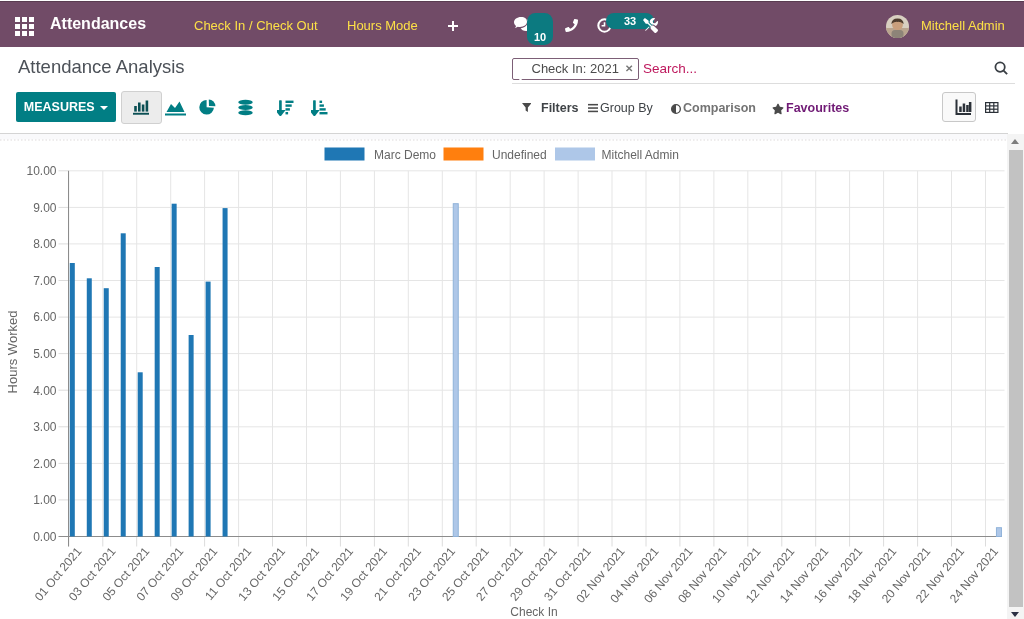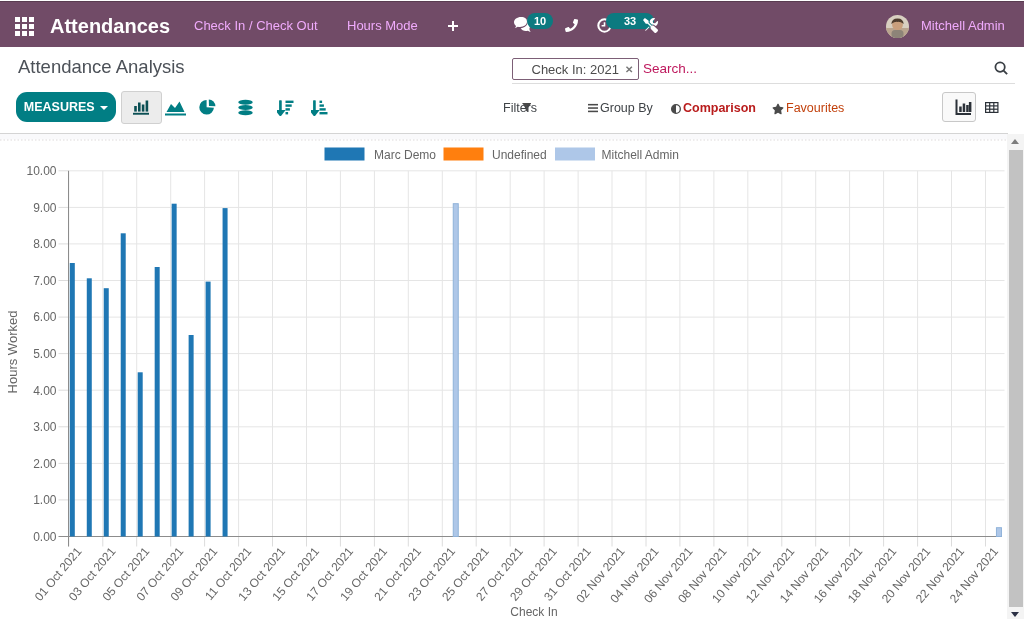--- a/index.html
+++ b/index.html
@@ -1,44 +1,44 @@
 <!DOCTYPE html>
 <html><head><meta charset="utf-8">
 <style>
 * { margin:0; padding:0; box-sizing:border-box; }
 body { width:1024px; height:619px; overflow:hidden; background:#fff;
        font-family:"Liberation Sans", sans-serif; position:relative; }
 .nav { position:absolute; left:0; top:1px; width:1024px; height:46px;
         background:#714b67; border-top:1px solid #5a3c51; }
-.nav .t { position:absolute; color:#f0abfc; font-size:13px; top:16px; white-space:nowrap; }
+.nav .t { position:absolute; color:#fde047; font-size:13px; top:16px; white-space:nowrap; }
 </style></head>
 <body>
 <div class="nav">
   <svg width="19" height="19" viewBox="0 0 18.2 18.2" style="position:absolute;left:15px;top:15px">
       <rect x="0.0" y="0.0" width="4.8" height="4.8" fill="#fff"></rect>
       <rect x="6.7" y="0.0" width="4.8" height="4.8" fill="#fff"></rect>
       <rect x="13.4" y="0.0" width="4.8" height="4.8" fill="#fff"></rect>
       <rect x="0.0" y="6.7" width="4.8" height="4.8" fill="#fff"></rect>
       <rect x="6.7" y="6.7" width="4.8" height="4.8" fill="#fff"></rect>
       <rect x="13.4" y="6.7" width="4.8" height="4.8" fill="#fff"></rect>
       <rect x="0.0" y="13.4" width="4.8" height="4.8" fill="#fff"></rect>
       <rect x="6.7" y="13.4" width="4.8" height="4.8" fill="#fff"></rect>
       <rect x="13.4" y="13.4" width="4.8" height="4.8" fill="#fff"></rect>
     </svg>
-  <div style="position:absolute;left:50px;top:13px;color:#fff;font-size:20px;font-weight:bold;white-space:nowrap">Attendances</div>
+  <div style="position:absolute;left:50px;top:13px;color:#fff;font-size:16px;font-weight:bold;white-space:nowrap">Attendances</div>
   <div class="t" style="left:194px">Check In / Check Out</div>
   <div class="t" style="left:347px">Hours Mode</div>
   <svg width="12" height="12" viewBox="0 0 12 12" style="position:absolute;left:447px;top:18px">
       <path d="M5 1h2v4h4v2H7v4H5V7H1V5h4z" fill="#fff"></path>
     </svg>
   <svg width="19" height="16" viewBox="0 0 19 16" style="position:absolute;left:514px;top:15px">
       <path fill="#fff" d="M7 0C3.1 0 0 2.3 0 5.2c0 1.5.8 2.8 2.1 3.7-.2.8-.7 1.5-1.3 2 1.1-.1 2.2-.6 3-1.2.7.2 1.4.3 2.2.3 3.9 0 7-2.3 7-5.2S10.9 0 7 0z"></path>
       <path fill="#fff" d="M17.9 11.4c1.3-.9 2.1-2.2 2.1-3.7 0-2.4-2.2-4.5-5.2-5 .6.8 1 1.8 1 2.9 0 3.3-3.1 6-7.2 6.3.9 1.7 3 2.9 5.4 2.9.8 0 1.5-.1 2.2-.3.8.6 1.9 1.1 3 1.2-.6-.6-1.1-1.3-1.3-2.3z" transform="translate(-1.5,0) scale(0.95)"></path>
     </svg>
-  <div style="position:absolute;left:527px;top:11px;height:16px;padding:0 7px;background:#0c7a80;border-radius:8.5px;color:#fff;font-size:11px;font-weight:bold;line-height:16px">10</div>
+  <div style="position:absolute;left:527px;top:11px;height:16px;padding:16px 7px;background:#0c7a80;border-radius:8.5px;color:#fff;font-size:11px;font-weight:bold;line-height:16px">10</div>
   <svg width="13" height="13" viewBox="0 0 512 512" style="position:absolute;left:565px;top:17px">
       <path fill="#fff" d="M493.4 24.6l-104-24c-11.3-2.6-22.9 3.3-27.5 13.9l-48 112c-4.2 9.8-1.4 21.3 6.9 28l60.6 49.6c-36 76.7-98.9 140.5-177.2 177.2l-49.6-60.6c-6.8-8.3-18.2-11.1-28-6.9l-112 48C3.9 366.5-2 378.1.6 389.4l24 104C27.1 504.2 36.7 512 48 512c256.1 0 464-207.5 464-464 0-11.2-7.7-20.9-18.6-23.4z"></path>
     </svg>
   <svg width="15" height="15" viewBox="0 0 16 16" style="position:absolute;left:597px;top:16px">
       <circle cx="8" cy="8" r="6.6" fill="none" stroke="#fff" stroke-width="2.2"></circle>
       <path d="M8 4.6 V8.2 H4.9" stroke="#fff" stroke-width="1.7" fill="none"></path>
     </svg>
   <div style="position:absolute;left:606px;top:11px;height:16px;padding:0 18px;background:#0c7a80;border-radius:8.5px;color:#fff;font-size:11px;font-weight:bold;line-height:16px">33</div>
   <svg width="15" height="15" viewBox="0 0 512 512" style="position:absolute;left:643px;top:16px">
       <path fill="#fff" d="M501.1 395.7L384 278.6c-23.1-23.1-57.6-27.6-85.4-13.9L192 158.1V96L64 0 0 64l96 128h62.1l106.6 106.6c-13.6 27.8-9.2 62.3 13.9 85.4l117.1 117.1c14.6 14.6 38.2 14.6 52.7 0l52.7-52.7c14.5-14.6 14.5-38.2 0-52.7zM331.7 225c28.3 0 54.9 11 74.9 31l19.4 19.4c15.8-6.9 30.8-16.5 43.8-29.5 37.1-37.1 49.7-89.3 37.9-136.7-2.2-9-13.5-12.1-20.1-5.5l-74.4 74.4-67.9-11.3L334 98.9l74.4-74.4c6.6-6.6 3.4-17.9-5.7-20.2-47.4-11.7-99.6.9-136.6 37.9-28.5 28.5-41.9 66.1-41.2 103.6l82.1 82.1c8.1-1.9 16.5-2.9 24.7-2.9zM227 309.6L141.1 395c-1.5-.5-46.8 45.5-46.8 45.5l-21.3-21.3 45.5-46.8c-.5-1.5 84.9-85.9 84.9-85.9L227 309.6z" transform="scale(1)"></path>
@@ -56,37 +56,37 @@
         <path d="M5.3 9 Q5.6 3.4 11.5 3.4 Q17.4 3.4 17.7 9 Q14.5 6.6 11.5 6.9 Q8.5 6.6 5.3 9Z" fill="#4e3c2d"></path>
         <rect x="5.5" y="15" width="12" height="8" rx="3.5" fill="#8d8478"></rect>
       </g>
     </svg>
   <div class="t" style="left:921px">Mitchell Admin</div>
 </div>
 
 <div style="position:absolute;left:0;top:47px;width:935px;height:86px;background:#fff;border-bottom:1px solid #d8d8d8">
   <div style="position:absolute;left:18px;top:9px;font-size:18.5px;color:#4c5158;white-space:nowrap">Attendance Analysis</div>
 
-  <div style="position:absolute;left:512px;top:10.5px;height:22px;border:1px solid #7c5e76;border-radius:2px;display:flex;align-items:flex-start">
+  <div style="position:absolute;left:512px;top:10.5px;height:22px;border:1px solid #7c5e76;border-radius:2px;display:flex;align-items:center">
     <div style="position:relative;width:13.5px;background:#714b67">
         <svg width="9" height="10" viewBox="0 0 9 10" style="position:absolute;left:2.5px;top:6px">
           <path d="M0 0h9L5.6 4.5V9L3.4 7.6V4.5Z" fill="#fff"></path>
         </svg>
       </div>
     <div style="padding:0 5px;font-size:13px;color:#4c4c4c;line-height:21px;white-space:nowrap">Check In: 2021</div>
     <div style="padding:0 5px 0 1px;font-size:10px;color:#777;line-height:21px;font-weight:bold">✕</div>
   </div>
   <div style="position:absolute;left:643px;top:14px;font-size:13.5px;color:#be185d">Search...</div>
   <svg width="15" height="15" viewBox="0 0 16 16" style="position:absolute;left:994px;top:14px">
       <circle cx="6.5" cy="6.5" r="5" fill="none" stroke="#3a3f45" stroke-width="1.9"></circle>
       <line x1="10.2" y1="10.2" x2="14" y2="14" stroke="#3a3f45" stroke-width="2"></line>
     </svg>
   <div style="position:absolute;left:512px;top:36px;width:503px;height:1px;background:#ddd"></div>
 
-  <div style="position:absolute;left:16px;top:45px;width:100px;height:30px;background:#017e84;border-radius:11px;color:#fff;font-size:12.5px;font-weight:bold;text-align:center;line-height:30px">MEASURES <span style="display:inline-block;width:0;height:0;border-left:4px solid transparent;border-right:4px solid transparent;border-top:4px solid #fff;vertical-align:middle;margin-left:2px"></span></div>
+  <div style="position:absolute;left:16px;top:45px;width:100px;height:30px;background:#017e84;border-radius:2px;color:#fff;font-size:12.5px;font-weight:bold;text-align:center;line-height:30px">MEASURES <span style="display:inline-block;width:0;height:0;border-left:4px solid transparent;border-right:4px solid transparent;border-top:4px solid #fff;vertical-align:middle;margin-left:2px"></span></div>
 
   <div style="position:absolute;left:120.5px;top:43.5px;width:41px;height:33px;background:#ececec;border:1px solid #d0d0d0;border-radius:3px"></div>
   <svg width="17" height="17" viewBox="0 0 17 17" style="position:absolute;left:133px;top:52px">
       <rect x="0" y="13.8" width="16" height="1.9" fill="#0a4f54"></rect>
       <rect x="1.2" y="7" width="2.6" height="5.6" fill="#0a4f54"></rect>
       <rect x="5" y="3.5" width="2.6" height="9.1" fill="#0a4f54"></rect>
       <rect x="8.8" y="5.5" width="2.6" height="7.1" fill="#0a4f54"></rect>
       <rect x="12.6" y="1.5" width="2.6" height="11.1" fill="#0a4f54"></rect>
     </svg>
   <svg width="21" height="16" viewBox="0 0 21 16" style="position:absolute;left:165px;top:53px">
@@ -117,36 +117,36 @@
       <rect x="2.3" y="0.5" width="2.2" height="12" fill="#017e84"></rect>
       <rect x="8.5" y="0.6" width="2.6" height="2.4" fill="#017e84"></rect>
       <rect x="8.5" y="4.4" width="4.4" height="2.4" fill="#017e84"></rect>
       <rect x="8.5" y="8.2" width="6.2" height="2.4" fill="#017e84"></rect>
       <rect x="8.5" y="12" width="8" height="2.4" fill="#017e84"></rect>
     </svg>
 
   <svg width="9.5" height="9.5" viewBox="0 0 10 10" style="position:absolute;left:521.5px;top:56px">
       <path d="M0 0h10L6.2 4.8V9.6L3.8 8V4.8Z" fill="#4a4a4a"></path>
     </svg>
-  <div style="position:absolute;left:503px;top:54px;font-size:12.5px;font-weight:normal;color:#3f4347">Filters</div>
+  <div style="position:absolute;left:541px;top:54px;font-size:12.5px;font-weight:bold;color:#3f4347">Filters</div>
   <svg width="10" height="10" viewBox="0 0 11 10" style="position:absolute;left:588px;top:56px">
       <rect x="0" y="0.5" width="11" height="1.7" fill="#4a4a4a"></rect>
       <rect x="0" y="4.2" width="11" height="1.7" fill="#4a4a4a"></rect>
       <rect x="0" y="7.9" width="11" height="1.7" fill="#4a4a4a"></rect>
     </svg>
   <div style="position:absolute;left:600px;top:54px;font-size:12.5px;font-weight:normal;color:#3f4347">Group By</div>
   <svg width="10" height="10" viewBox="0 0 12 12" style="position:absolute;left:671px;top:56.5px">
       <circle cx="6" cy="6" r="5.2" fill="none" stroke="#4a4a4a" stroke-width="1.6"></circle>
       <path d="M6 0.8 A5.2 5.2 0 0 0 6 11.2 Z" fill="#4a4a4a"></path>
     </svg>
-  <div style="position:absolute;left:683px;top:54px;font-size:12.5px;font-weight:bold;color:#b91c1c">Comparison</div>
+  <div style="position:absolute;left:683px;top:54px;font-size:12.5px;font-weight:bold;color:#737373">Comparison</div>
   <svg width="12" height="12" viewBox="0 0 576 512" style="position:absolute;left:772px;top:56px">
       <path fill="#4a4a4a" d="M316.9 18C311.6 7 300.4 0 288.1 0s-23.4 7-28.8 18L195 150.3 51.4 171.5c-12 1.8-22 10.2-25.7 21.7s-.7 24.2 7.9 32.7L137.8 329 113.2 474.7c-2 12 3 24.2 12.9 31.3s23 8 33.8 2.3l128.3-68.5 128.3 68.5c10.8 5.7 23.9 4.9 33.8-2.3s14.9-19.3 12.9-31.3L438.5 329 542.7 225.9c8.6-8.5 11.7-21.2 7.9-32.7s-13.7-19.9-25.7-21.7L381.2 150.3 316.9 18z"></path>
     </svg>
-  <div style="position:absolute;left:786px;top:54px;font-size:12.5px;font-weight:normal;color:#c2410c">Favourites</div>
+  <div style="position:absolute;left:786px;top:54px;font-size:12.5px;font-weight:bold;color:#701a75">Favourites</div>
 
   <div style="position:absolute;left:942px;top:45px;width:34px;height:30px;background:#f9f9f9;border:1px solid #c8c8c8;border-radius:3px">
       <svg width="17" height="17" viewBox="0 0 17 17" style="position:absolute;left:12px;top:6px">
         <path d="M1.5 0.5 V15 H16" stroke="#2b3138" stroke-width="2" fill="none"></path>
         <rect x="4.2" y="7.5" width="2.5" height="5.5" fill="#2b3138"></rect>
         <rect x="7.7" y="4.5" width="2.5" height="8.5" fill="#2b3138"></rect>
         <rect x="11.2" y="6" width="2.5" height="7" fill="#2b3138"></rect>
         <rect x="13.9" y="3" width="2.5" height="10" fill="#2b3138"></rect>
       </svg>
     </div>

